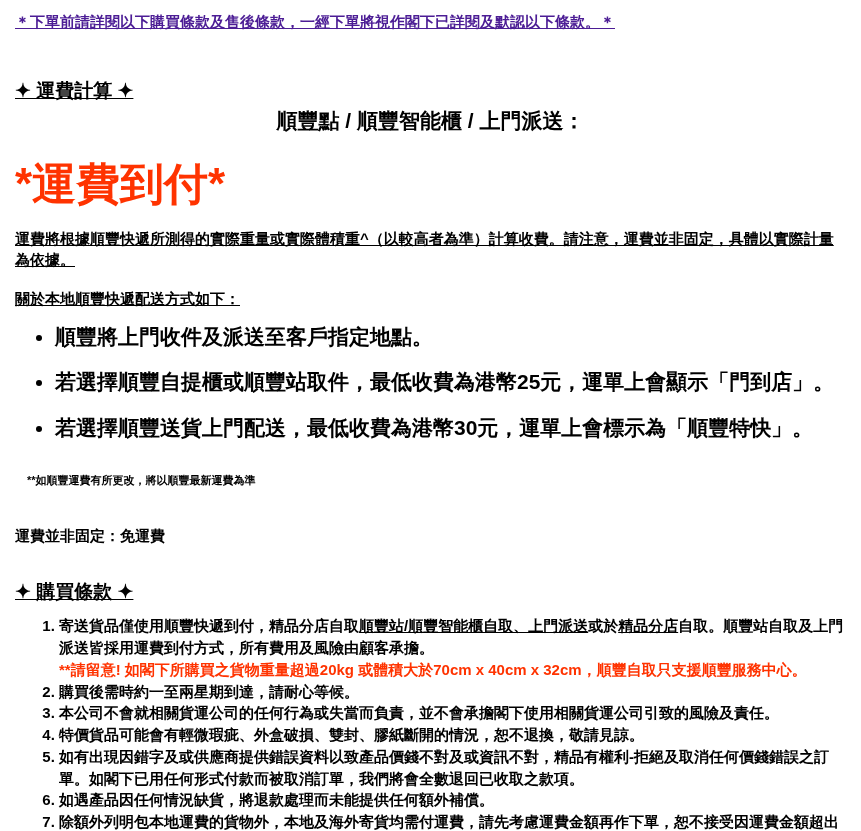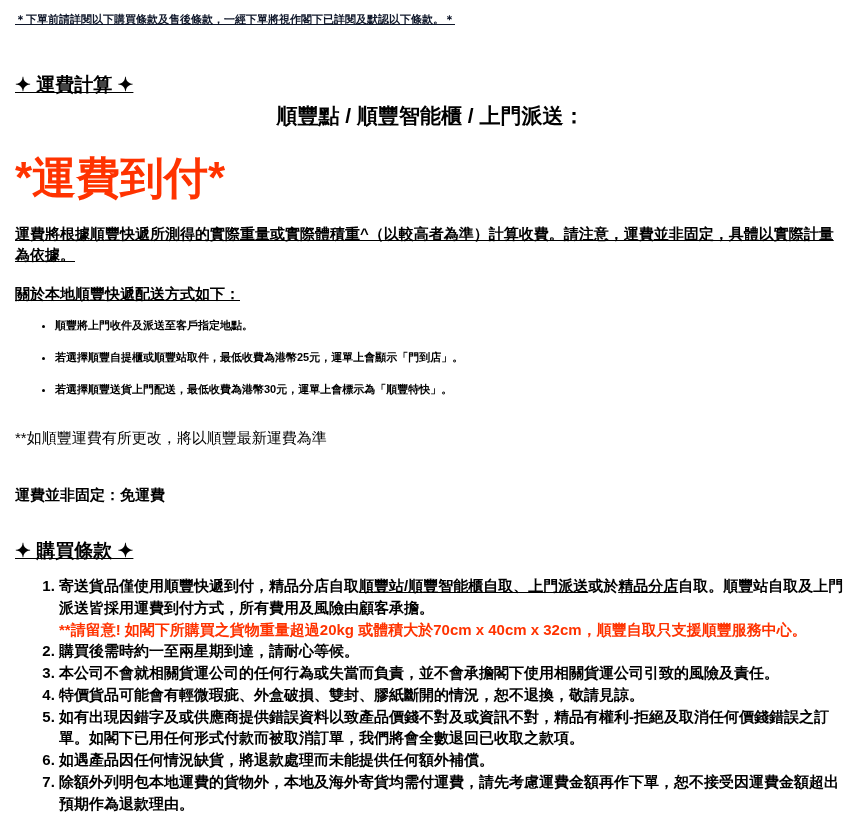--- a/index.html
+++ b/index.html
@@ -10,26 +10,25 @@
     font-family: "Liberation Sans", sans-serif;
   }
   .page {
     width: 861px;
     min-height: 831px;
     box-sizing: border-box;
     padding: 12px 15px 10px 15px;
     background: #FFFFFF;
   }
   .notice-top {
-    color: #0f172a;
+    color: #4c1d95;
     font-weight: 700;
-    font-size: 11px;
+    font-size: 15px;
     line-height: 1.3;
     text-decoration: underline;
-    font-family: Liberation Serif, serif;
   }
   .section-title {
     font-size: 19px;
     font-weight: 700;
     text-decoration: underline;
     margin: 47px 0 0 0;
     line-height: 1.25;
   }
   .methods-heading {
     font-size: 21px;
@@ -53,29 +52,29 @@
     text-decoration: underline;
   }
   .intro { margin-top: 19px; }
   .local-heading { margin-top: 18px; }
   ul.bullets {
     margin: 14px 0 0 0;
     padding-left: 40px;
     list-style: disc outside;
   }
   ul.bullets li {
-    font-size: 11px;
+    font-size: 21px;
     font-weight: 700;
     line-height: 1.35;
     margin-bottom: 17px;
   }
   .fee-note {
-    font-size: 15px;
-    font-weight: 400;
-    margin: 31px 0 0 0;
+    font-size: 11px;
+    font-weight: 700;
+    margin: 31px 0 0 12px;
     line-height: 1.4;
   }
   .pickup-note {
     font-size: 15px;
     font-weight: 700;
     margin: 36px 0 0 0;
     line-height: 1.4;
   }
   .terms-title { margin-top: 34px; }
   ol.terms {

